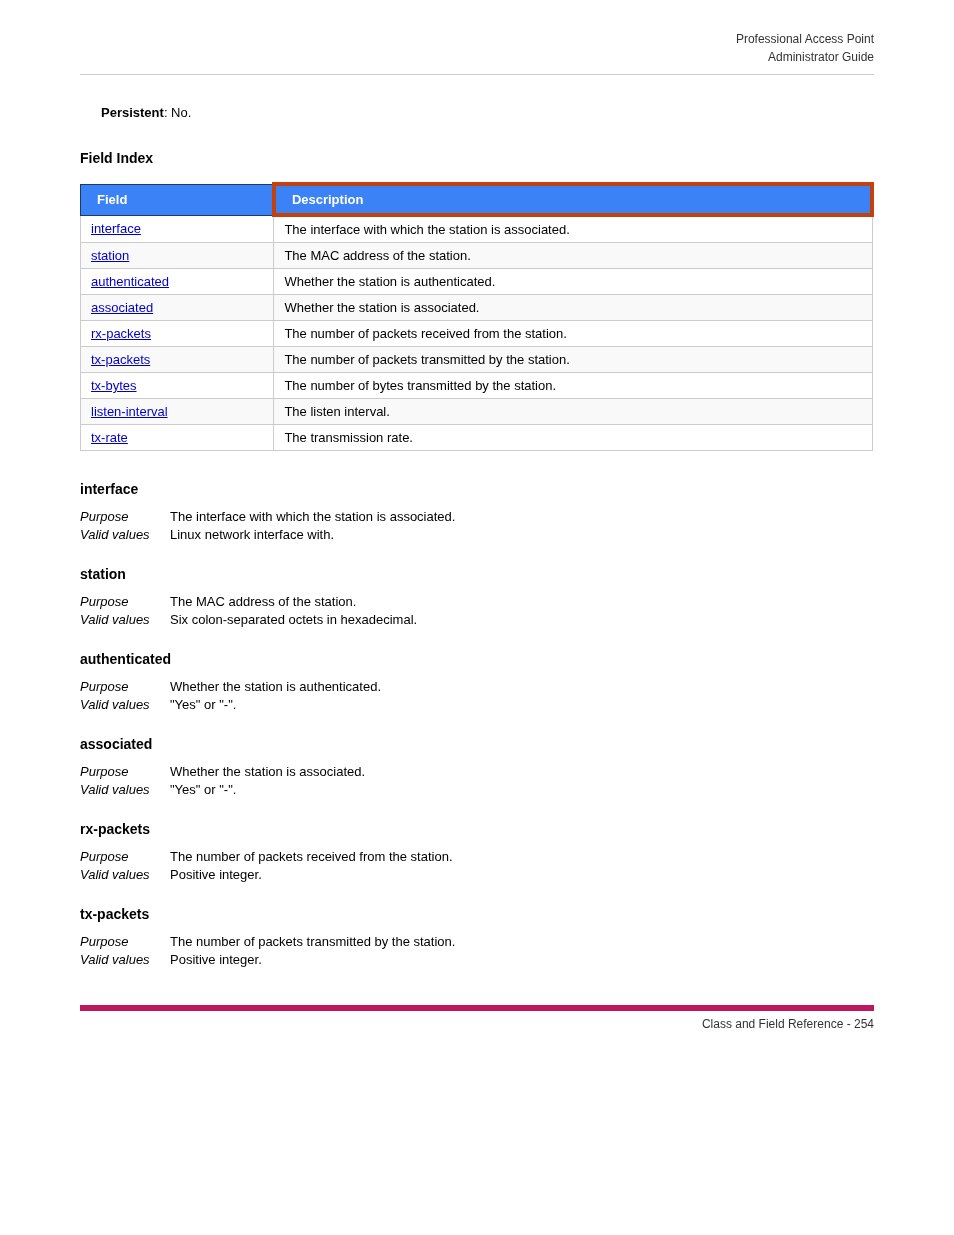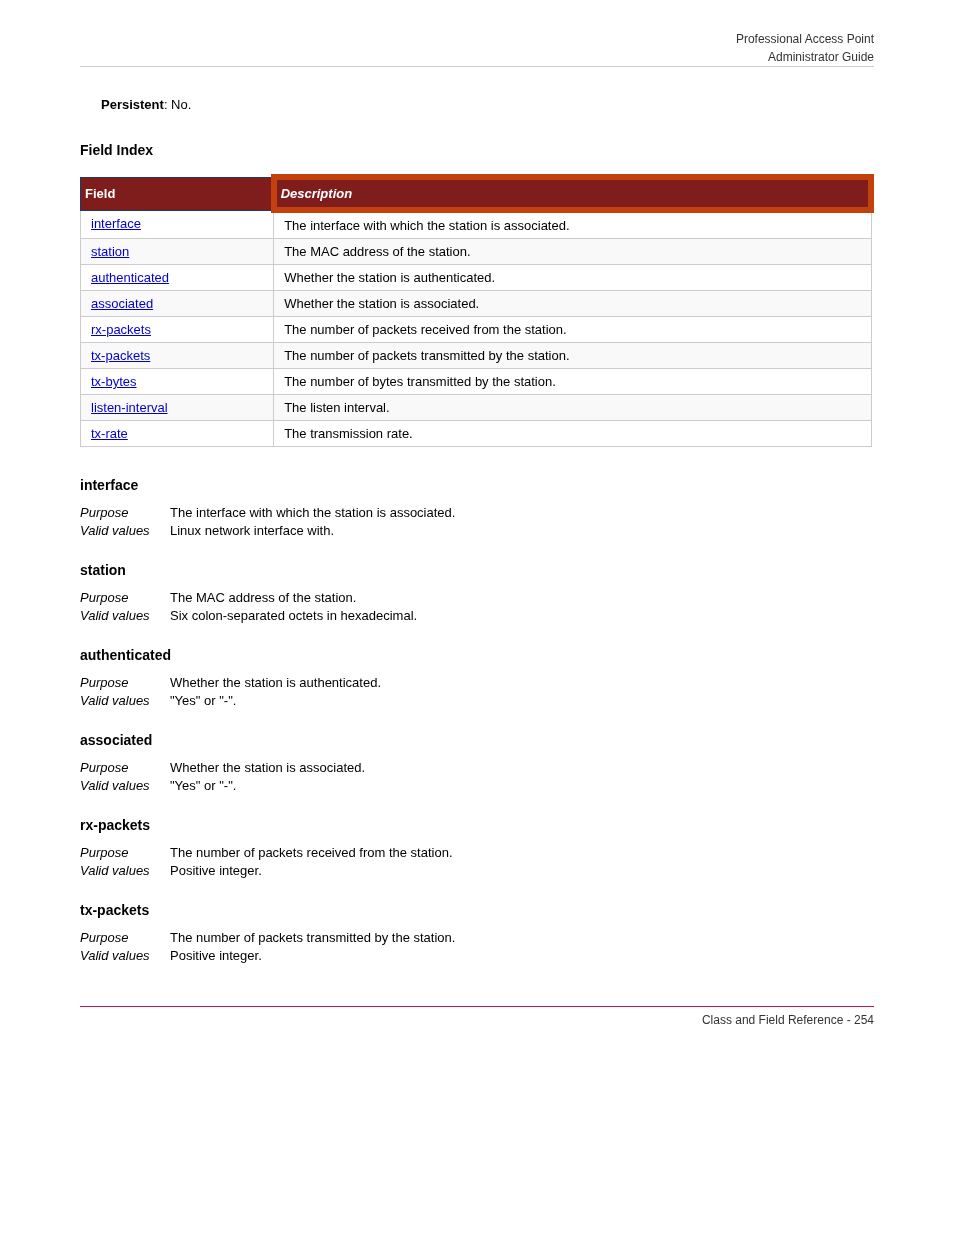--- a/index.html
+++ b/index.html
@@ -15,20 +15,21 @@
       width: 954px;
       min-height: 1235px;
       position: relative;
     }
     .page-container {
       padding: 30px 80px 60px 80px;
       position: relative;
     }
     .header {
       text-align: right;
+      padding-bottom: 8px;
       border-bottom: 1px solid #ccc;
       margin-bottom: 30px;
       font-size: 12px;
       color: #333;
       line-height: 1.5;
     }
     .intro-section {
       margin-bottom: 30px;
     }
     .intro-section p {
@@ -44,23 +45,23 @@
       font-weight: bold;
       margin-bottom: 16px;
       color: #000;
     }
     .field-table {
       width: 100%;
       border-collapse: collapse;
       margin-bottom: 30px;
     }
     .field-table th {
-      background-color: #7f1d1d;
+      background-color: #3b82f6;
       color: #fff;
-      padding: 6px 4px;
+      padding: 6px 16px;
       text-align: left;
       font-size: 13px;
       font-weight: bold;
     }
     .field-table td {
       padding: 5px 10px;
       border: 1px solid #ccc;
       font-size: 13px;
       vertical-align: top;
     }
@@ -68,22 +69,21 @@
       background-color: #f9f9f9;
     }
     .field-table td a {
       color: #0000cc;
       text-decoration: underline;
     }
     .field-table thead tr th:first-child {
       border: 1px solid #1a3a6b;
     }
     .field-table thead tr th:last-child {
-      border: 6px solid #c2410c;
-      font-style: italic;
+      border: 4px solid #c2410c;
     }
     .section-heading {
       font-size: 14px;
       font-weight: bold;
       color: #000;
       margin-bottom: 12px;
       margin-top: 24px;
     }
     .field-detail {
       margin-bottom: 24px;
@@ -100,21 +100,21 @@
     }
     .field-detail-value {
       font-size: 13px;
     }
     .footer {
       position: absolute;
       bottom: 20px;
       right: 80px;
       font-size: 12px;
       color: #333;
-      border-top: 1px solid #be185d;
+      border-top: 6px solid #be185d;
       width: calc(100% - 160px);
       padding-top: 6px;
       text-align: right;
     }
   </style>
 </head>
 <body>
 
 <div class="page-container">
 

